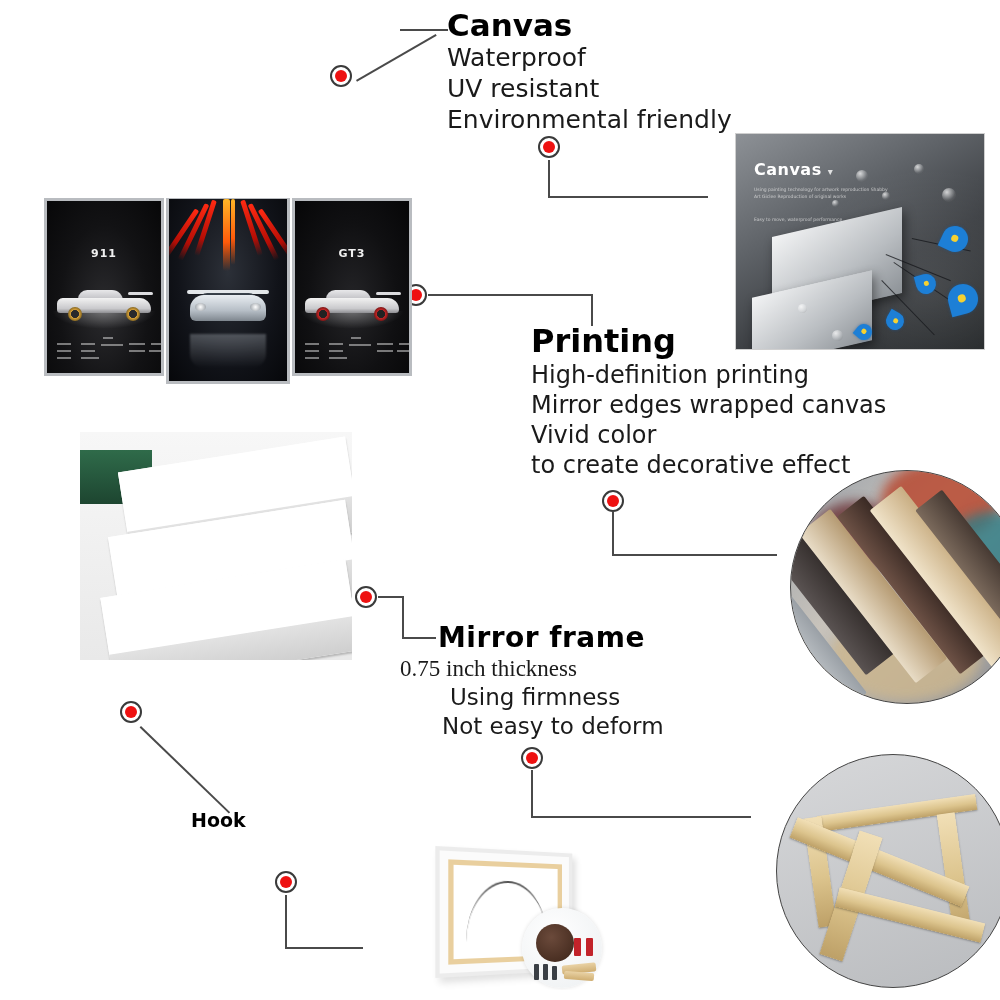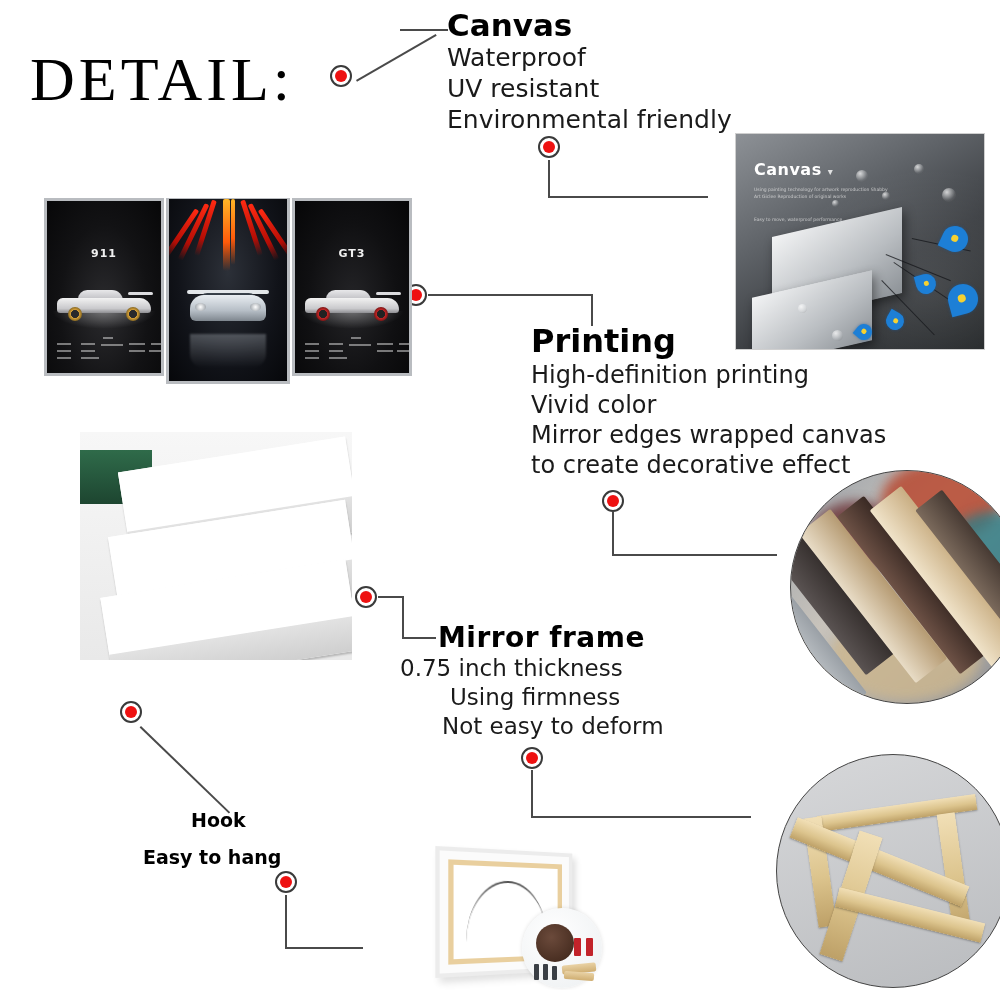--- a/index.html
+++ b/index.html
@@ -28,21 +28,21 @@
 
   
   #blk-printing{left:531px;top:322px;}
   #blk-printing .txt-head{font-size:32px;line-height:38px;}
   #blk-printing .txt-line{font-size:24px;line-height:30px;}
 
   
   #blk-wood{left:400px;top:622px;}
   #blk-wood .txt-head{font-size:28px;line-height:32px;margin-left:38px;letter-spacing:.5px;}
   #blk-wood .txt-line{font-size:23px;line-height:29px;}
-  #blk-wood .ind1{margin-left:0px;}
+  #blk-wood .ind1{margin-left:0px;font-family:Liberation Serif, serif;}
   #blk-wood .ind2{margin-left:50px;}
   #blk-wood .ind3{margin-left:42px;}
 
   
   #blk-hook{left:143px;top:802px;}
   #blk-hook .txt-head{font-size:19px;line-height:37px;}
   #blk-hook .h1{margin-left:48px;}
 
   
   .ln{position:absolute;background:#4a4a4a;}
@@ -164,21 +164,20 @@
            background:radial-gradient(circle at 40% 35%,#6b4a3b,#3c2418);}
   .hp-screw{position:absolute;background:#3a3f45;border-radius:1px;}
   .hp-hook{position:absolute;background:#c2232a;border-radius:1px;}
   .hp-wood{position:absolute;background:linear-gradient(180deg,#e9d2a5,#cfae72);border-radius:2px;}
 </style>
 </head>
 <body>
 
 <div id="stage">
 
-  <div class="detail-title">DETAIL:</div>
 
   <div class="lnd" style="left:356px;top:80px;width:92px;transform:rotate(-30deg);"></div>
   <div class="ln lnh" style="left:400px;top:29px;width:48px;"></div>
   <div class="dot" style="left:330px;top:65px;"></div>
 
   <div class="ln lnv" style="left:548px;top:160px;height:38px;"></div>
   <div class="ln lnh" style="left:548px;top:196px;width:160px;"></div>
   <div class="dot" style="left:538px;top:136px;"></div>
 
   <div class="ln lnh" style="left:428px;top:294px;width:165px;"></div>
@@ -208,35 +207,34 @@
   <div class="blk" id="blk-canvas">
     <div class="txt-head">Canvas</div>
     <div class="txt-line">Waterproof</div>
     <div class="txt-line">UV resistant</div>
     <div class="txt-line">Environmental friendly</div>
   </div>
 
   <div class="blk" id="blk-printing">
     <div class="txt-head">Printing</div>
     <div class="txt-line">High-definition printing</div>
+    <div class="txt-line">Mirror edges wrapped canvas</div>
     <div class="txt-line">Vivid color</div>
-    <div class="txt-line">Mirror edges wrapped canvas</div>
     <div class="txt-line">to create decorative effect</div>
   </div>
 
   <div class="blk" id="blk-wood">
     <div class="txt-head">Mirror frame</div>
     <div class="txt-line ind1">0.75 inch thickness</div>
     <div class="txt-line ind2">Using firmness</div>
     <div class="txt-line ind3">Not easy to deform</div>
   </div>
 
   <div class="blk" id="blk-hook">
     <div class="txt-head h1">Hook</div>
-    <div class="txt-head">Easy to hang</div>
   </div>
 
   <div class="media" id="posters">
 
     <div class="poster" id="poster1">
       <div class="plabel">911</div>
       <div class="floor-glow"></div>
       <div class="car-side">
         <div class="car-roof"></div>
           <div class="car-body"></div>

